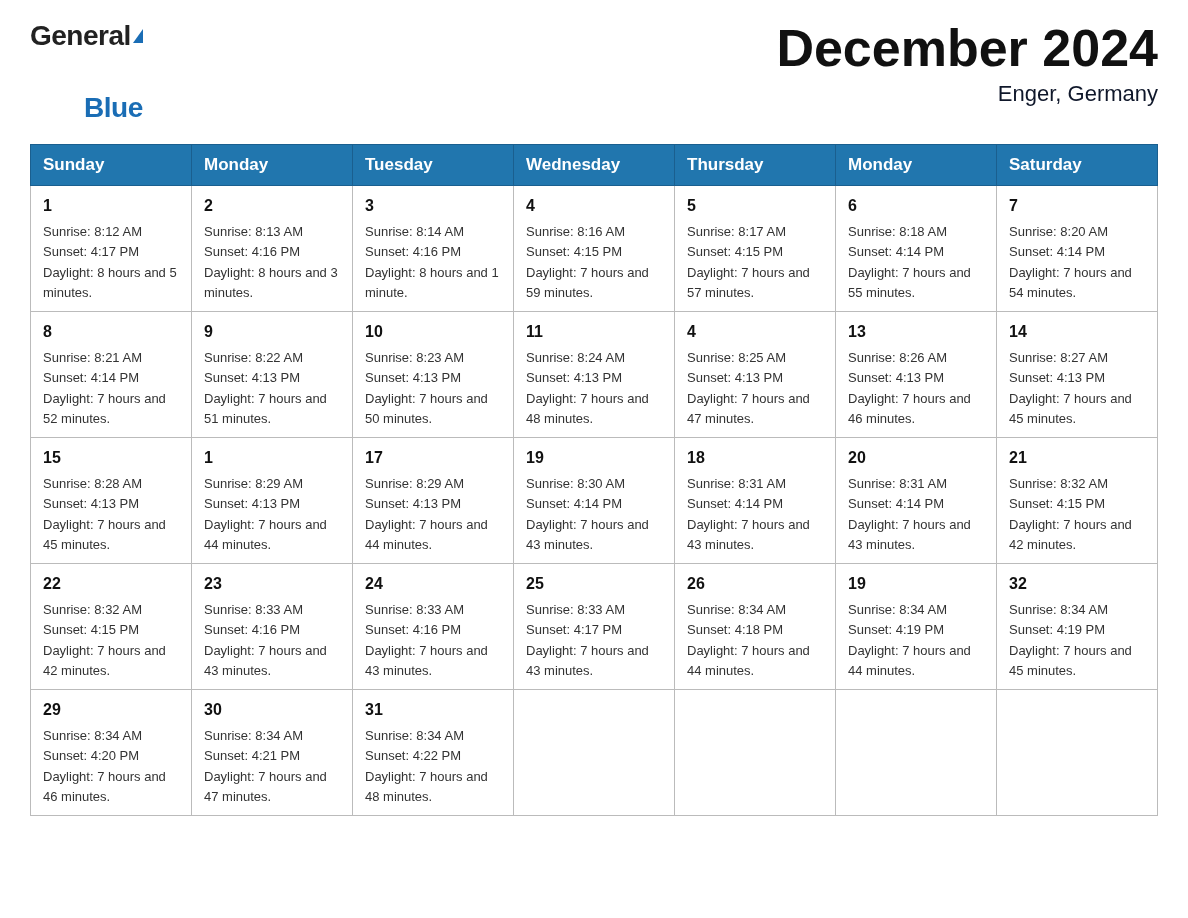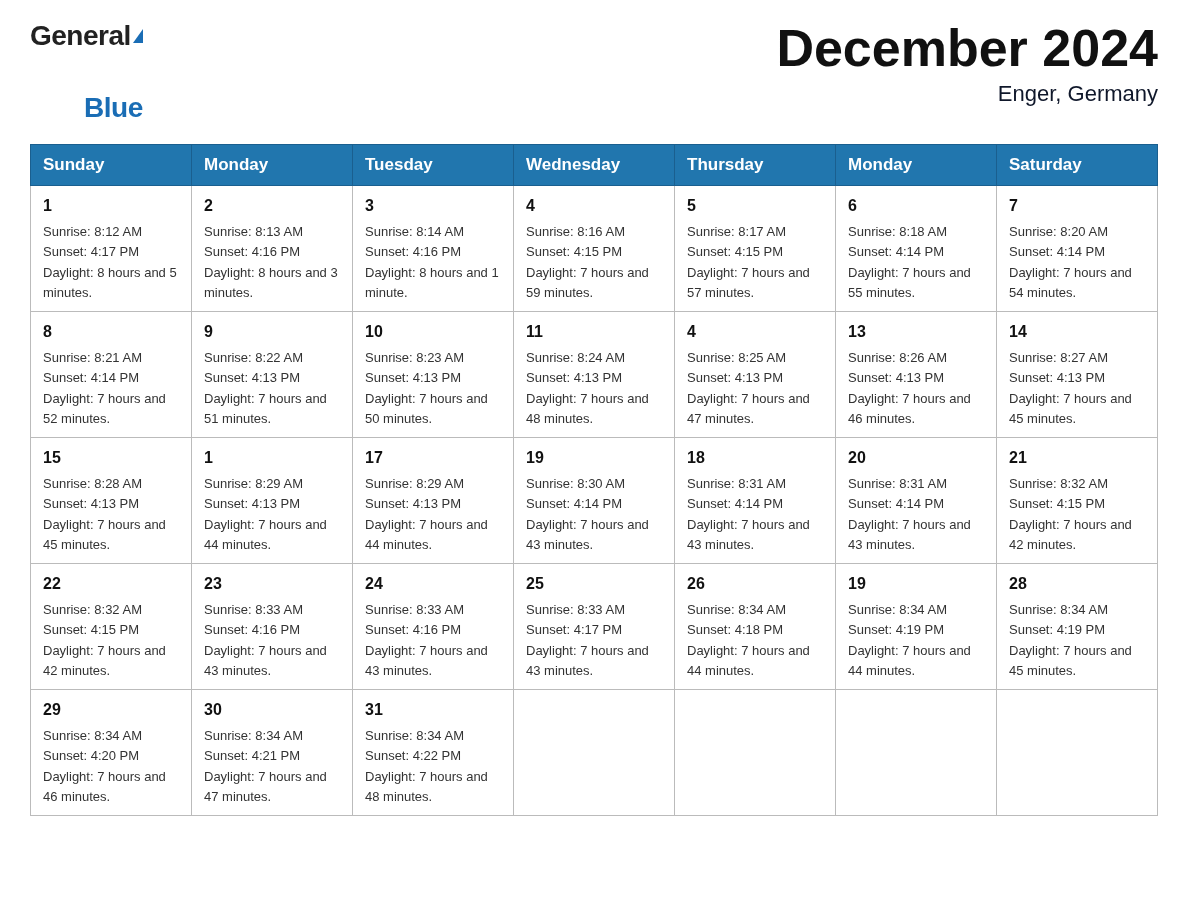--- a/index.html
+++ b/index.html
@@ -242,21 +242,21 @@
       </td>
         <td>
         <span class="day-number">26</span>
         <span class="day-info">Sunrise: 8:34 AM<br>Sunset: 4:18 PM<br>Daylight: 7 hours and 44 minutes.</span>
       </td>
         <td>
         <span class="day-number">19</span>
         <span class="day-info">Sunrise: 8:34 AM<br>Sunset: 4:19 PM<br>Daylight: 7 hours and 44 minutes.</span>
       </td>
         <td>
-        <span class="day-number">28</span>
+        <span class="day-number">32</span>
         <span class="day-info">Sunrise: 8:34 AM<br>Sunset: 4:19 PM<br>Daylight: 7 hours and 45 minutes.</span>
       </td>
       </tr>
       <tr>
         <td>
         <span class="day-number">29</span>
         <span class="day-info">Sunrise: 8:34 AM<br>Sunset: 4:20 PM<br>Daylight: 7 hours and 46 minutes.</span>
       </td>
         <td>
         <span class="day-number">30</span>

